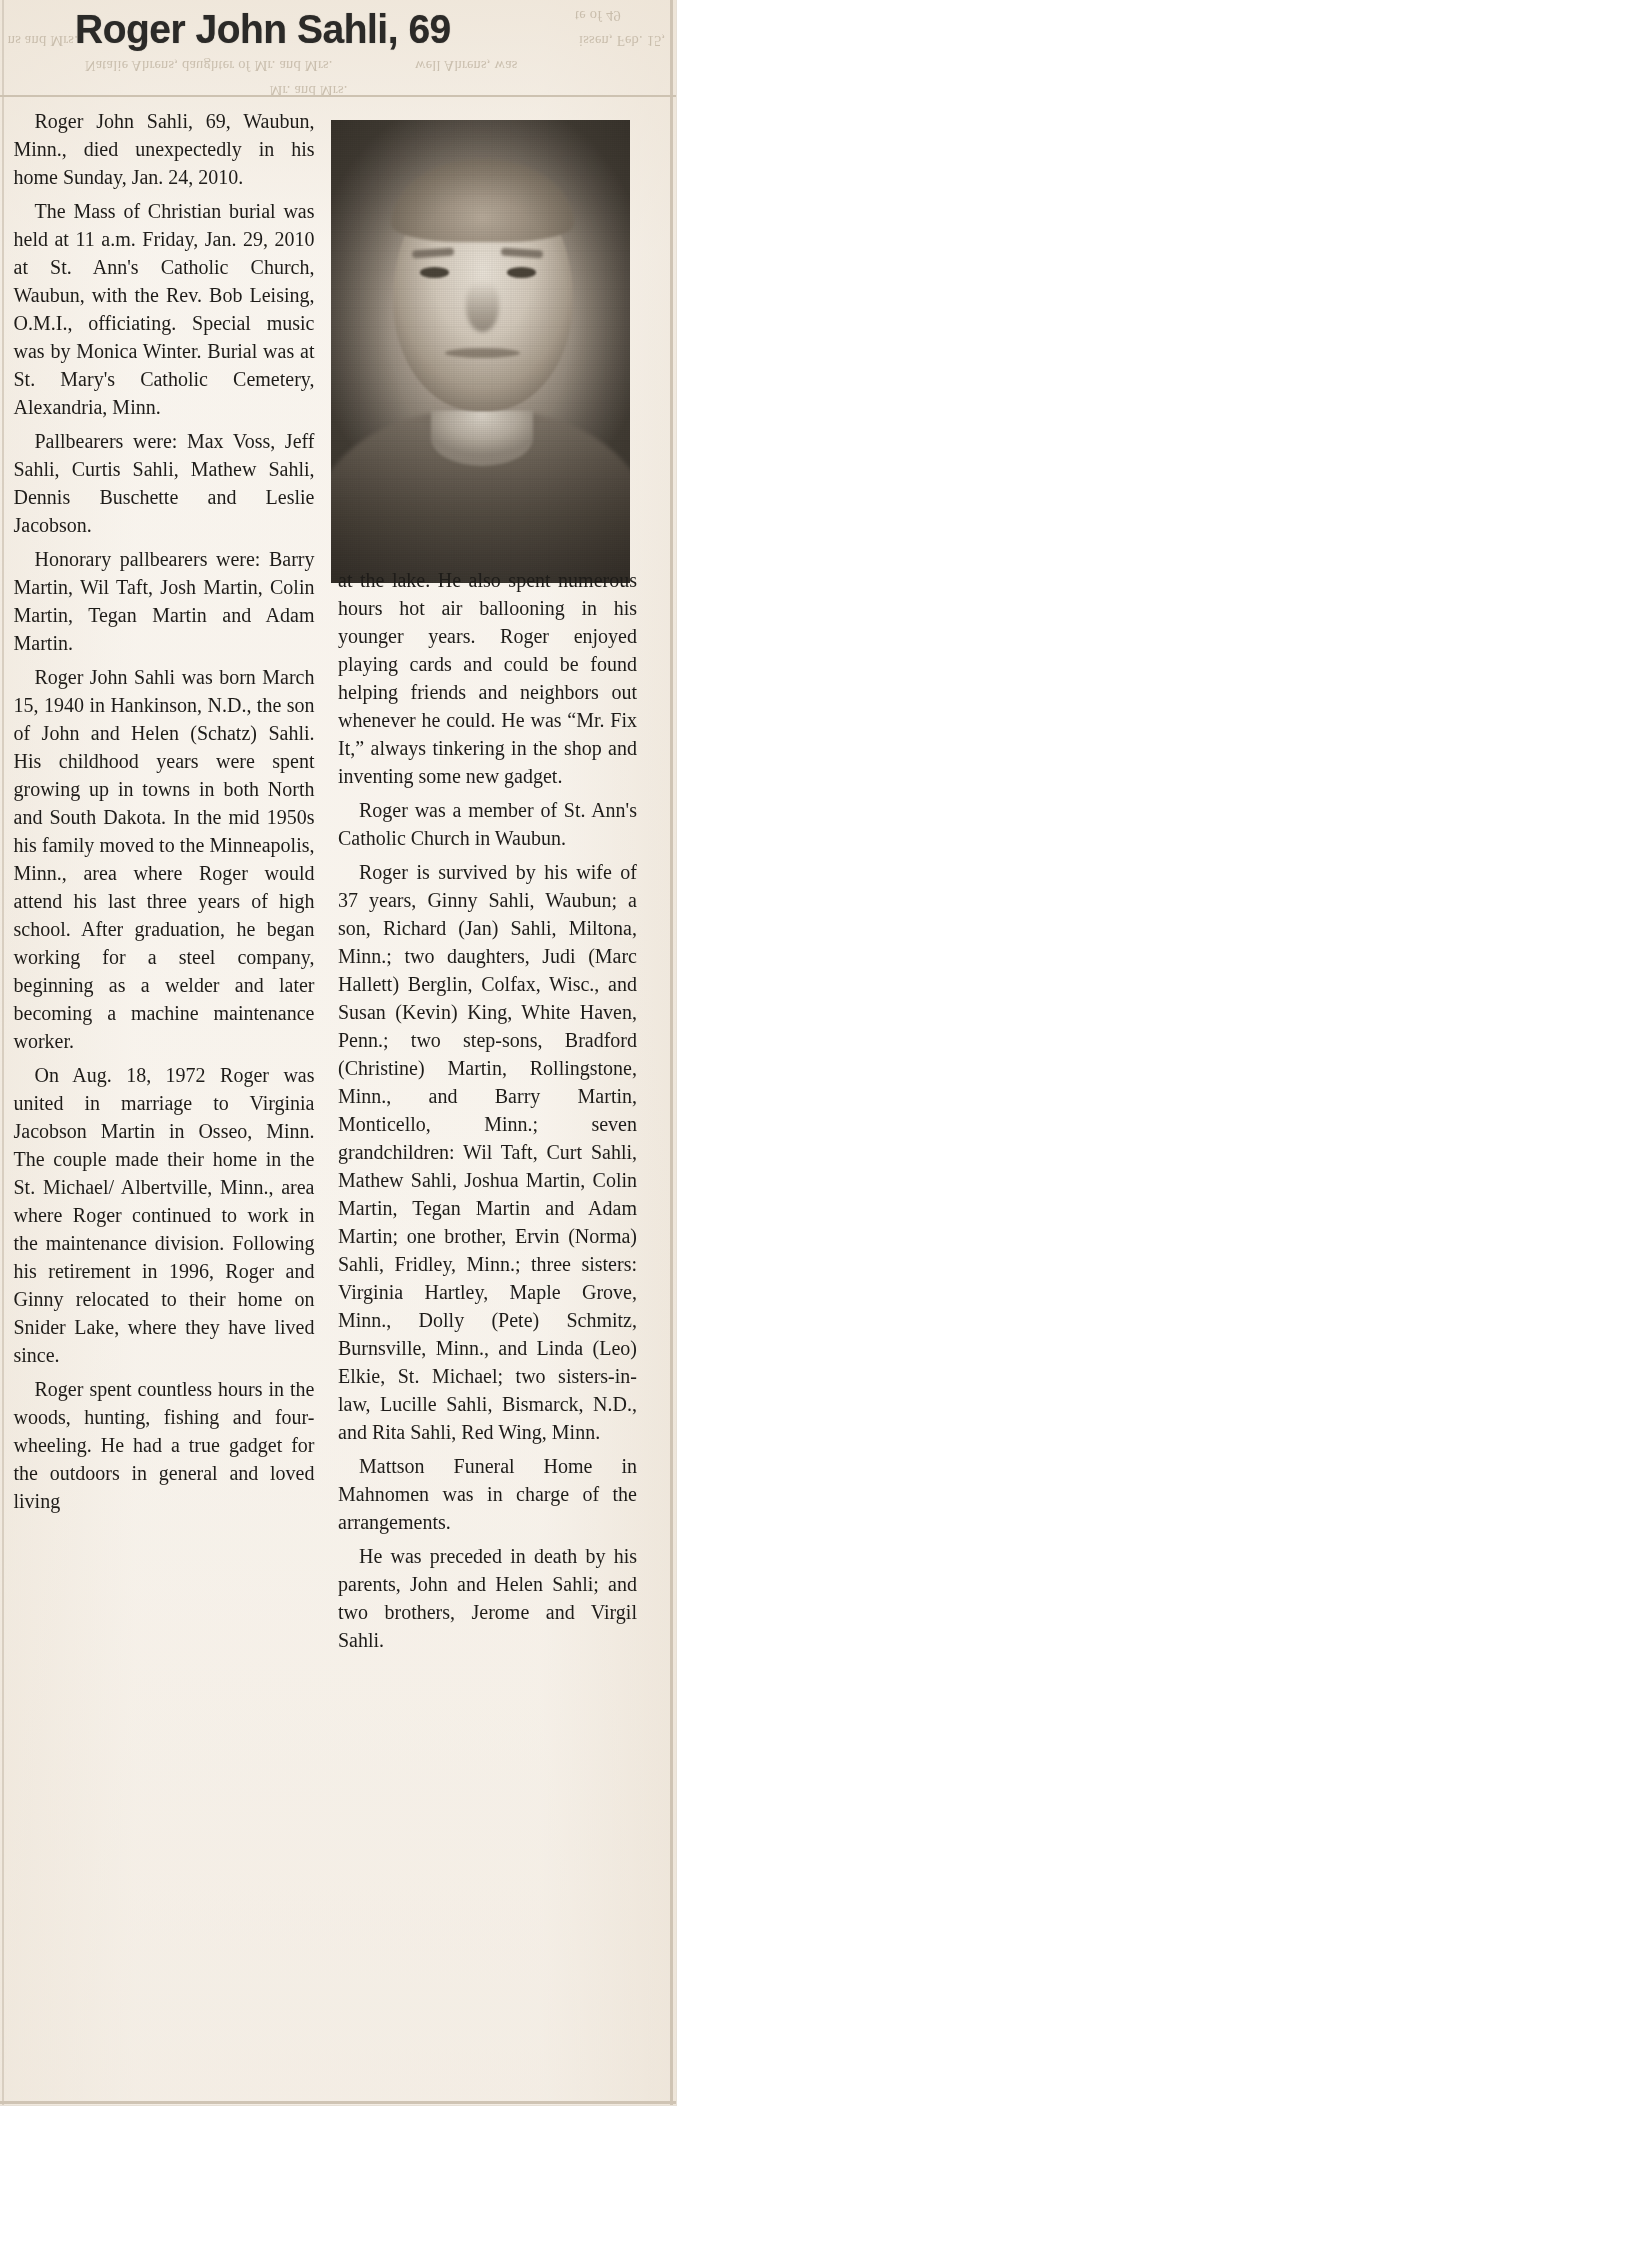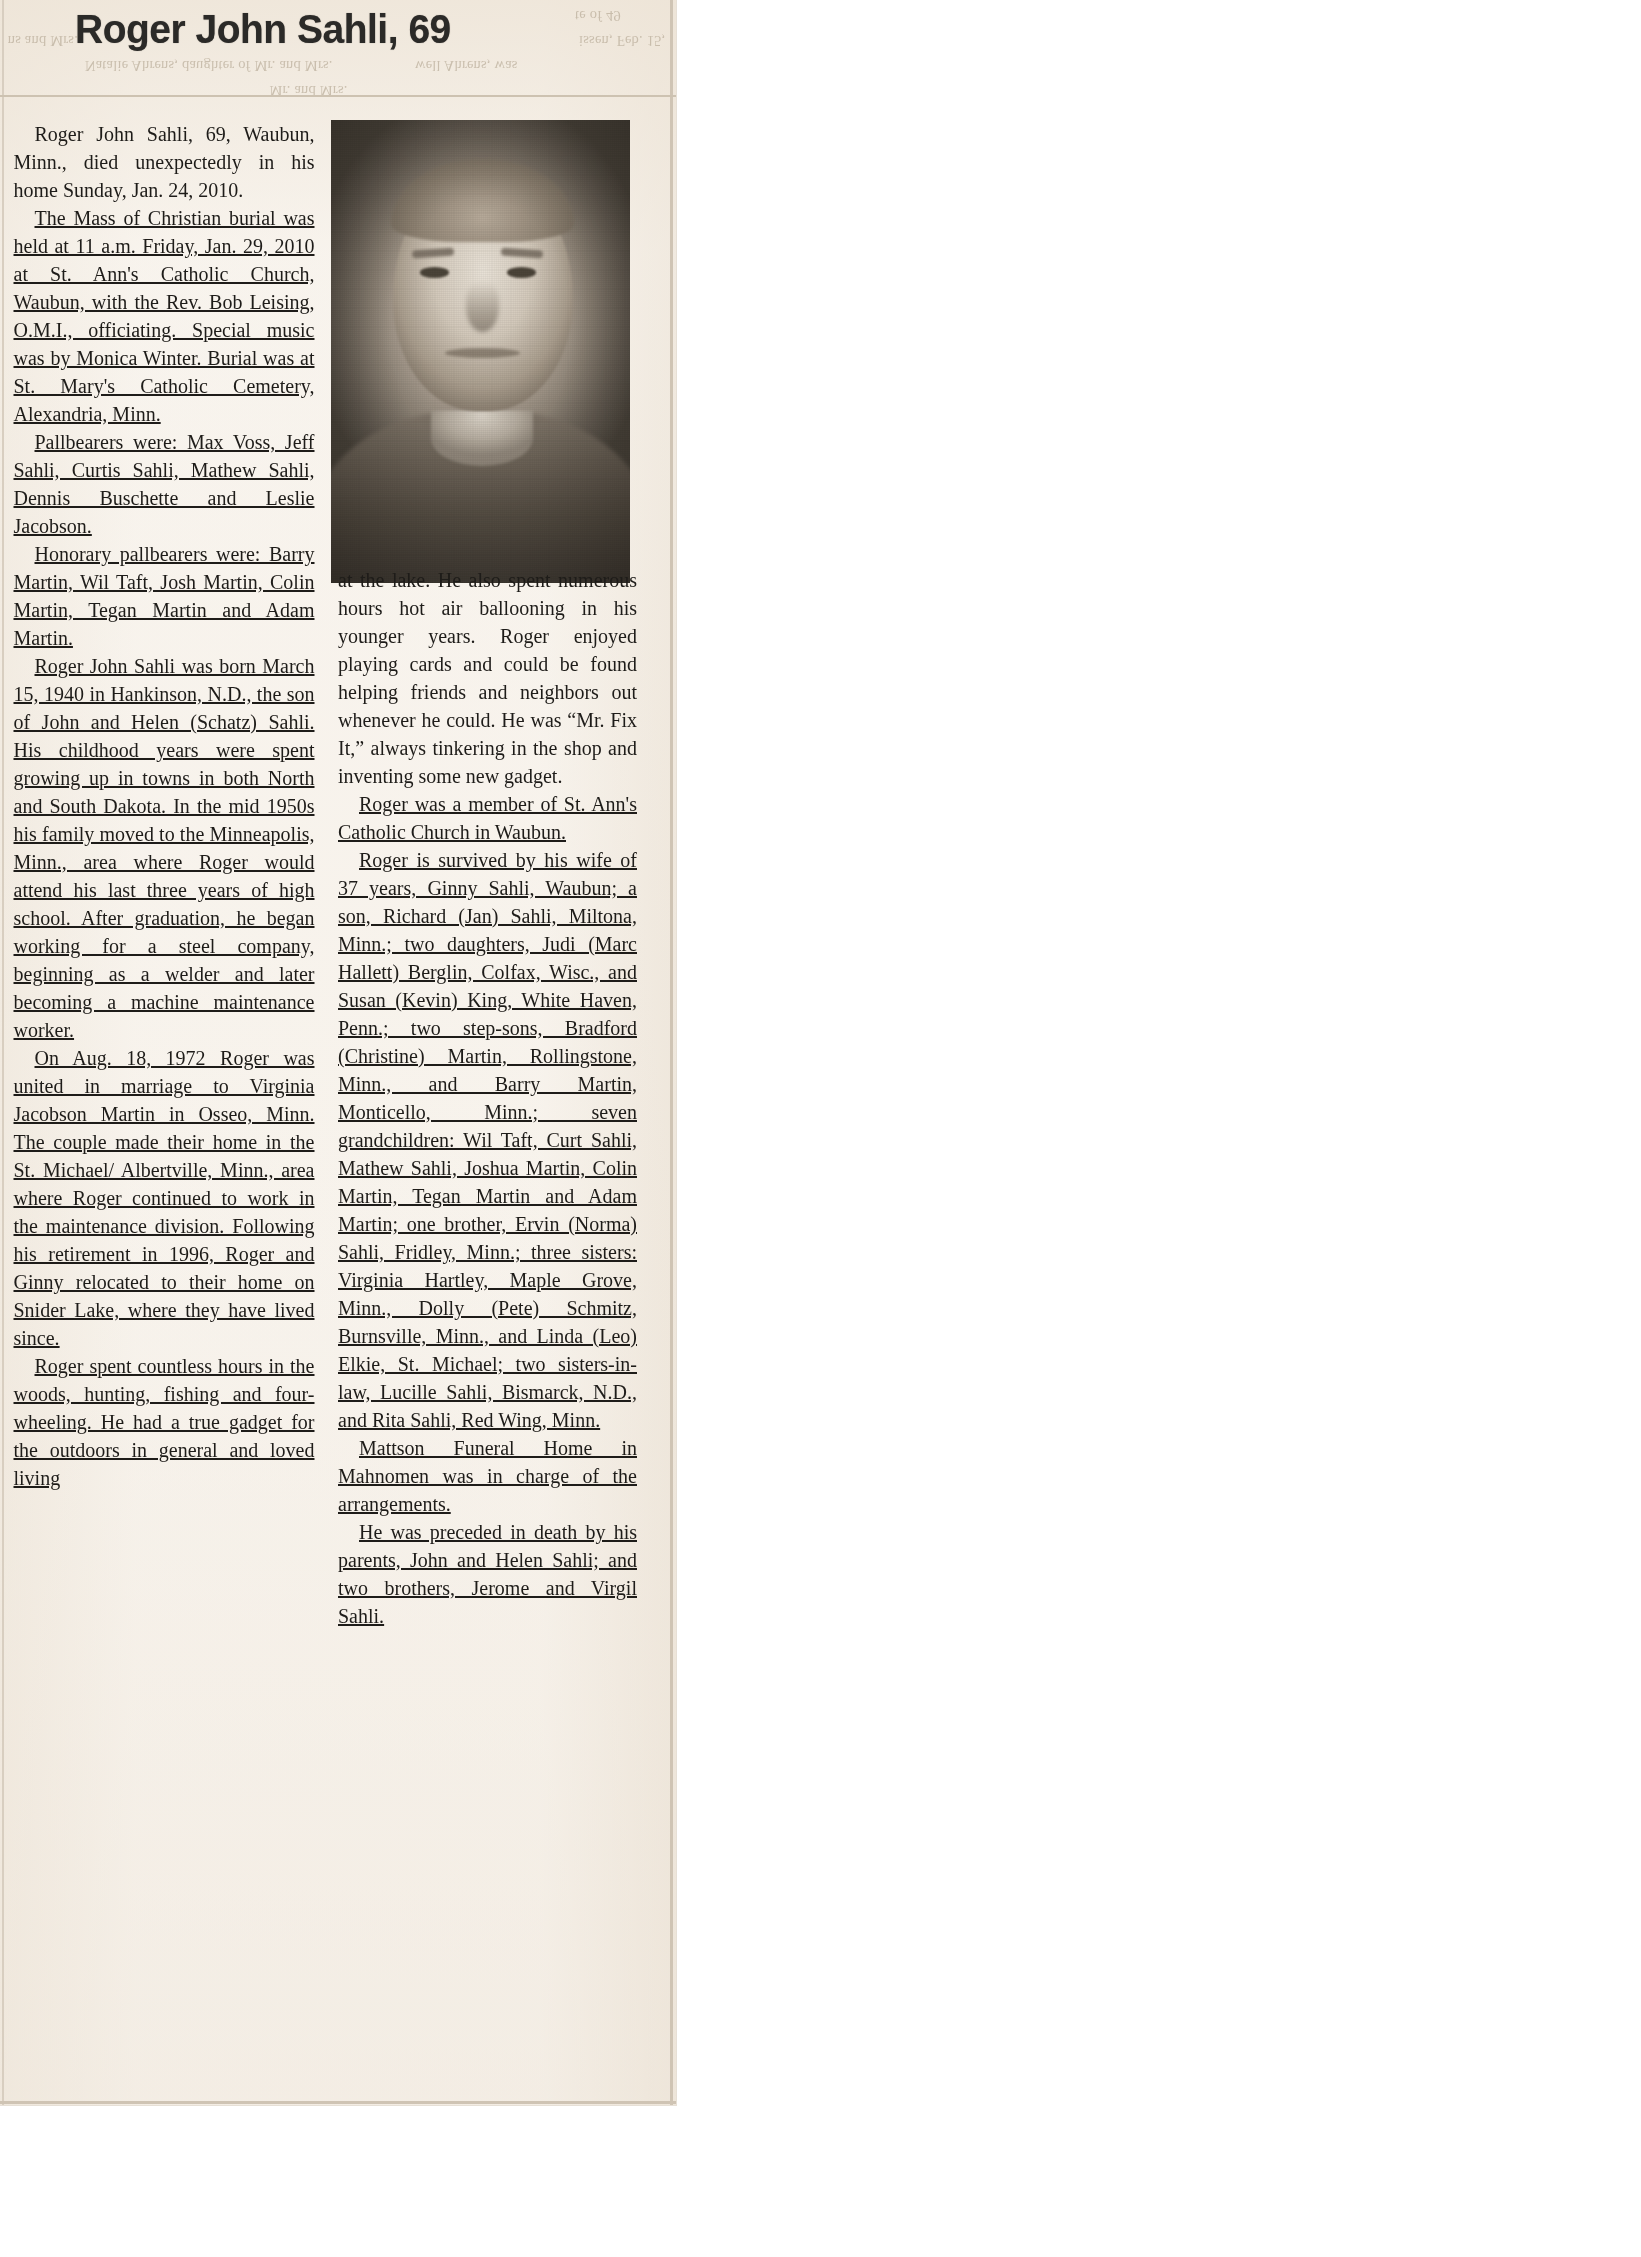--- a/index.html
+++ b/index.html
@@ -226,29 +226,29 @@
     text-align: justify;
     text-justify: inter-word;
     hyphens: manual;
   }
   .col p {
     margin: 0;
     text-indent: 21px;
   }
   #col-left {
     left: 13.5px;
-    top: 120px;
+    top: 107px;
     width: 301px;
   }
   #col-right {
     left: 338px;
     top: 566px;
     width: 299px;
   }
-  .col p + p { margin-top: 0; text-decoration: underline; }
+  .col p + p { margin-top: 6px; }
 </style>
 </head>
 <body>
 
 <div id="clipping">
   <div id="clipping-inner">
 
     <div class="ghost-strip">
       <div class="ghost-col" style="left:207px; top:3.9px; width:203px; text-align:center;">Mr. and Mrs.</div>
       <div class="ghost-col" style="left:85px; top:29px; width:319px;">Natalie Ahrens, daughter of Mr. and Mrs.</div>

